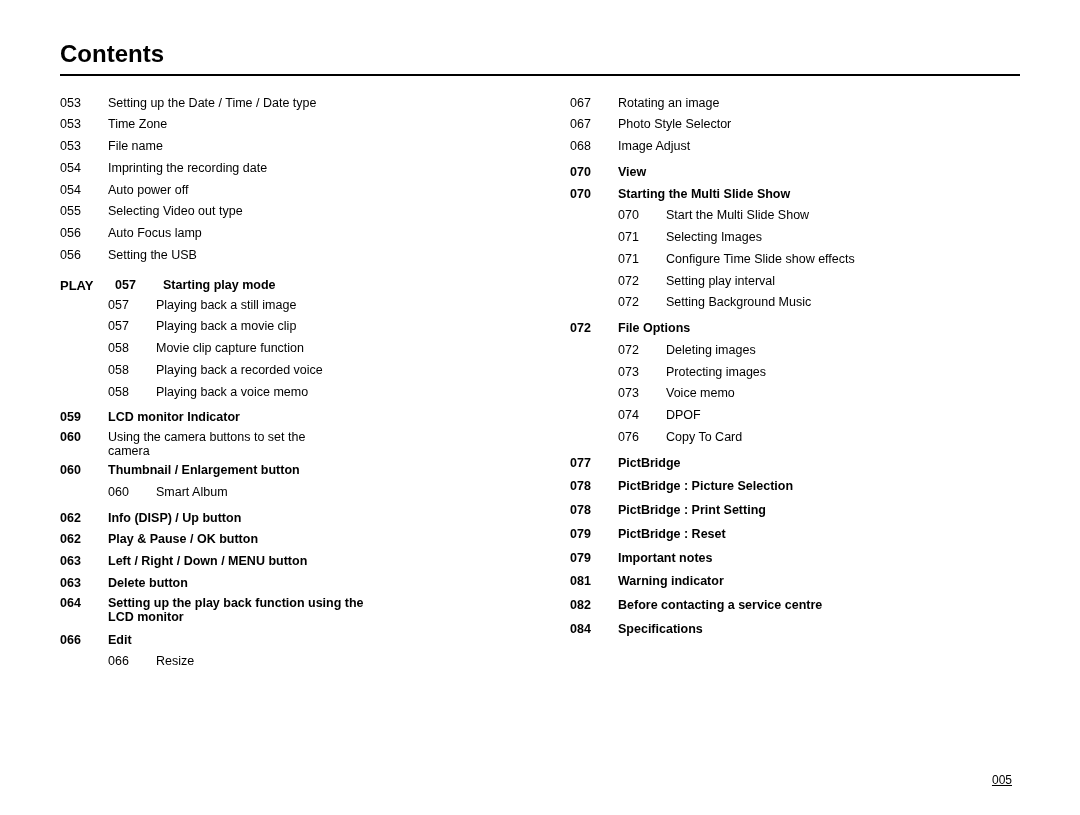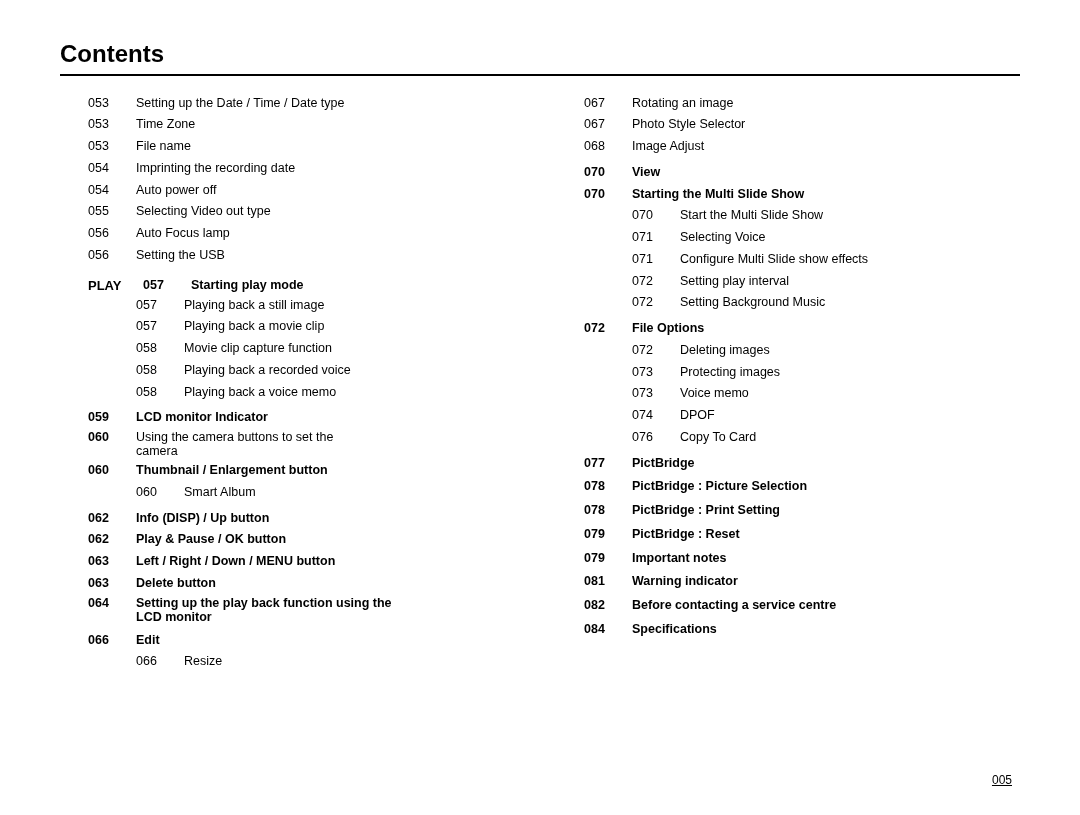--- a/index.html
+++ b/index.html
@@ -26,21 +26,20 @@
     }
     .title-underline {
       height: 1.5px;
       background: #000;
       margin-top: 6px;
       margin-bottom: 18px;
     }
     .columns {
       display: flex;
       gap: 60px;
-      margin-left: 28px;
     }
     .col {
       flex: 1;
     }
     .entry {
       display: flex;
       align-items: flex-start;
       margin-bottom: 3px;
       line-height: 1.5;
     }
@@ -272,25 +271,25 @@
         <span class="entry-text">Starting the Multi Slide Show</span>
       </div>
 
       <div id="multi-sub-entries">
           <div class="entry indented">
             <span class="entry-num">070</span>
             <span class="entry-text">Start the Multi Slide Show</span>
           </div>
           <div class="entry indented">
             <span class="entry-num">071</span>
-            <span class="entry-text">Selecting Voice</span>
+            <span class="entry-text">Selecting Images</span>
           </div>
           <div class="entry indented">
             <span class="entry-num">071</span>
-            <span class="entry-text">Configure Multi Slide show effects</span>
+            <span class="entry-text">Configure Time Slide show effects</span>
           </div>
           <div class="entry indented">
             <span class="entry-num">072</span>
             <span class="entry-text">Setting play interval</span>
           </div>
           <div class="entry indented">
             <span class="entry-num">072</span>
             <span class="entry-text">Setting Background Music</span>
           </div>
         </div>

